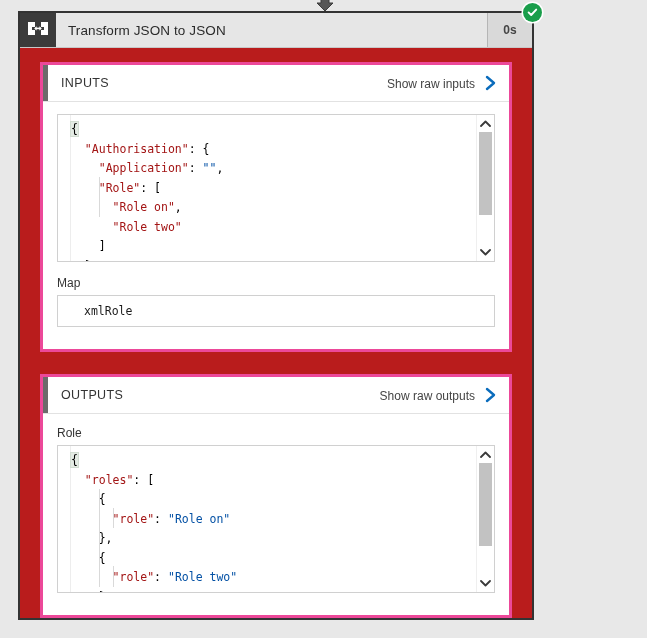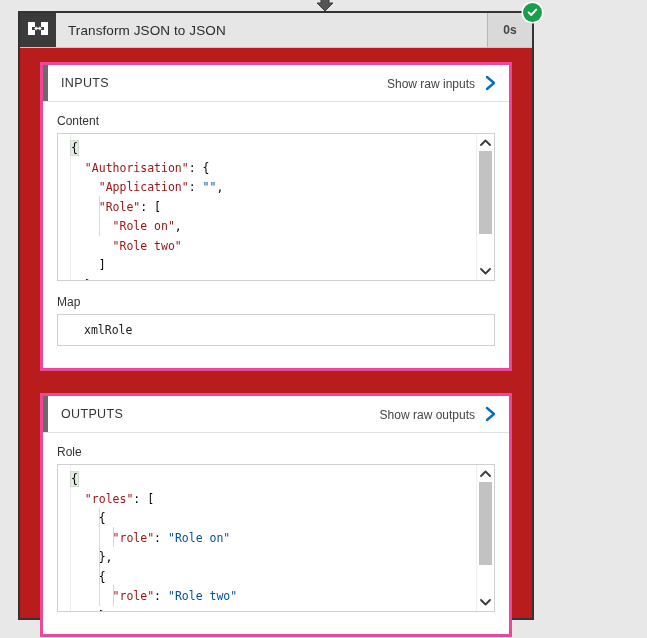--- a/index.html
+++ b/index.html
@@ -208,21 +208,20 @@
             <svg class="chevron-right" width="13" height="16" viewBox="0 0 13 16">
               <path d="M3 2 L10 8 L3 14" fill="none" stroke="#0a6cbc" stroke-width="2.4" stroke-linecap="round" stroke-linejoin="round"></path>
             </svg>
           </span>
         </div>
       </div>
 
       <div class="panel-content">
 
         <div class="field-block">
-          <div class="field-label">Content</div>
           <div class="code-box">
             <div class="code-gutter"></div>
             <div class="indent-guide" style="left:41px;top:62px;height:40px;"></div>
             <div class="code-lines" id="inputs-code"><div><span class="brk">{</span></div><div><span class="p">  </span><span class="k">"Authorisation"</span><span class="p">: {</span></div><div><span class="p">    </span><span class="k">"Application"</span><span class="p">: </span><span class="s">""</span><span class="p">,</span></div><div><span class="p">    </span><span class="k">"Role"</span><span class="p">: [</span></div><div><span class="p">      </span><span class="k">"Role on"</span><span class="p">,</span></div><div><span class="p">      </span><span class="k">"Role two"</span></div><div><span class="p">    ]</span></div><div><span class="p">  }</span></div></div>
             <div class="vscroll">
               <div class="arrow up">
                 <svg width="11" height="7" viewBox="0 0 11 7">
                     <path d="M1 6 L5.5 1.5 L10 6" fill="none" stroke="#3a3a3a" stroke-width="1.8" stroke-linecap="round" stroke-linejoin="round"></path>
                   </svg>
               </div>

